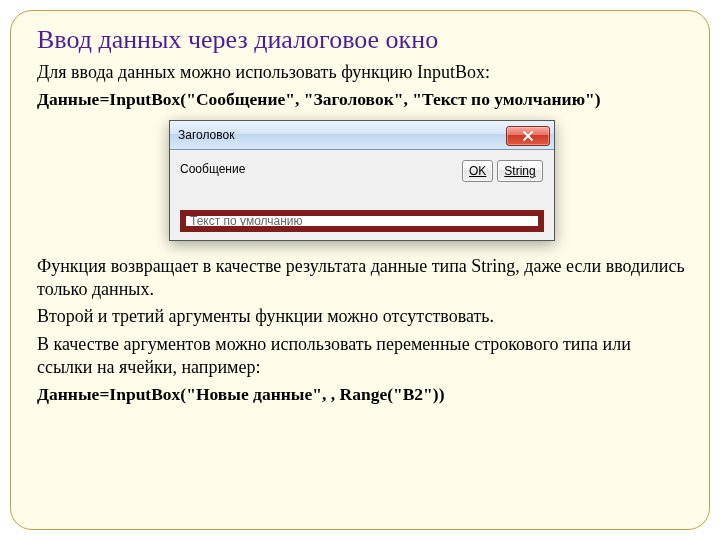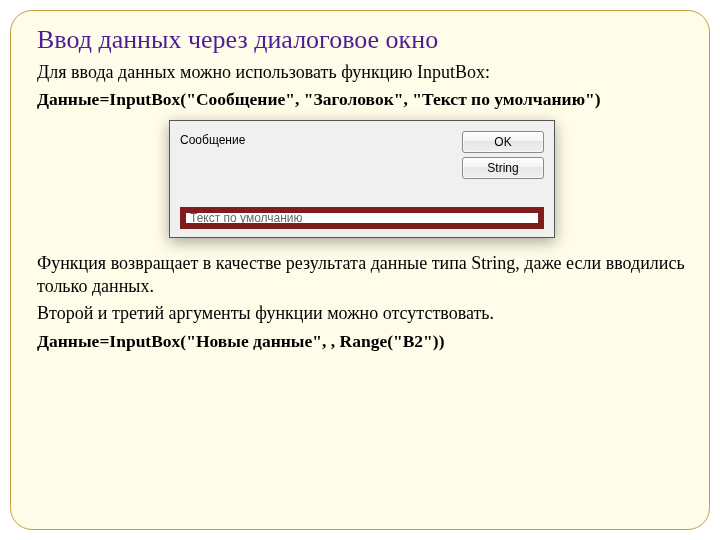--- a/index.html
+++ b/index.html
@@ -92,22 +92,23 @@
     align-items: flex-start;
   }
   .msg {
     flex: 1;
     color: #000;
     padding-top: 2px;
   }
   .btn-col {
     width: 82px;
     display: flex;
-    flex-direction: column;
+    flex-direction: row;
     gap: 4px;
+    text-decoration: underline;
   }
   .win-btn {
     height: 22px;
     border: 1px solid #8a8a8a;
     border-radius: 3px;
     background: linear-gradient(to bottom, #ffffff 0%, #f4f4f4 45%, #e6e6e6 46%, #f0f0f0 100%);
     font-size: 12px;
     font-family: "Segoe UI", Tahoma, sans-serif;
     cursor: pointer;
     box-shadow: inset 0 0 0 1px rgba(255,255,255,0.6);
@@ -131,31 +132,40 @@
 <body>
 
 <div class="slide">
   <div class="title">Ввод данных через диалоговое окно</div>
 
   <div class="body-text">Для ввода данных можно использовать функцию InputBox:</div>
   <div class="body-text bold">Данные=InputBox("Сообщение", "Заголовок", "Текст по умолчанию")</div>
 
   <div class="dialog-wrap">
     <div class="win7-dialog">
+      <div class="titlebar">
+        <span class="titlebar-text">Заголовок</span>
+        <div class="close-btn">
+          <svg class="close-x" viewBox="0 0 12 12">
+            <path d="M2 2 L10 10 M10 2 L2 10" stroke="#fff" stroke-width="2" stroke-linecap="round"></path>
+          </svg>
+        </div>
+      </div>
       <div class="dialog-body">
         <div class="row-top">
           <div class="msg">Сообщение</div>
           <div class="btn-col">
             <button class="win-btn">OK</button>
             <button class="win-btn">String</button>
           </div>
         </div>
         <div class="input-wrap">
           <input class="win-input" type="text" value="Текст по умолчанию" style="">
         </div>
       </div>
     </div>
   </div>
 
   <div class="body-text">Функция возвращает в качестве результата данные типа String, даже если вводились только данных.</div>
   <div class="body-text">Второй и третий аргументы функции можно отсутствовать.</div>
+  <div class="body-text">В качестве аргументов можно использовать переменные строкового типа или ссылки на ячейки, например:</div>
   <div class="body-text bold">Данные=InputBox("Новые данные", , Range("B2"))</div>
 </div>
 
 </body></html>

